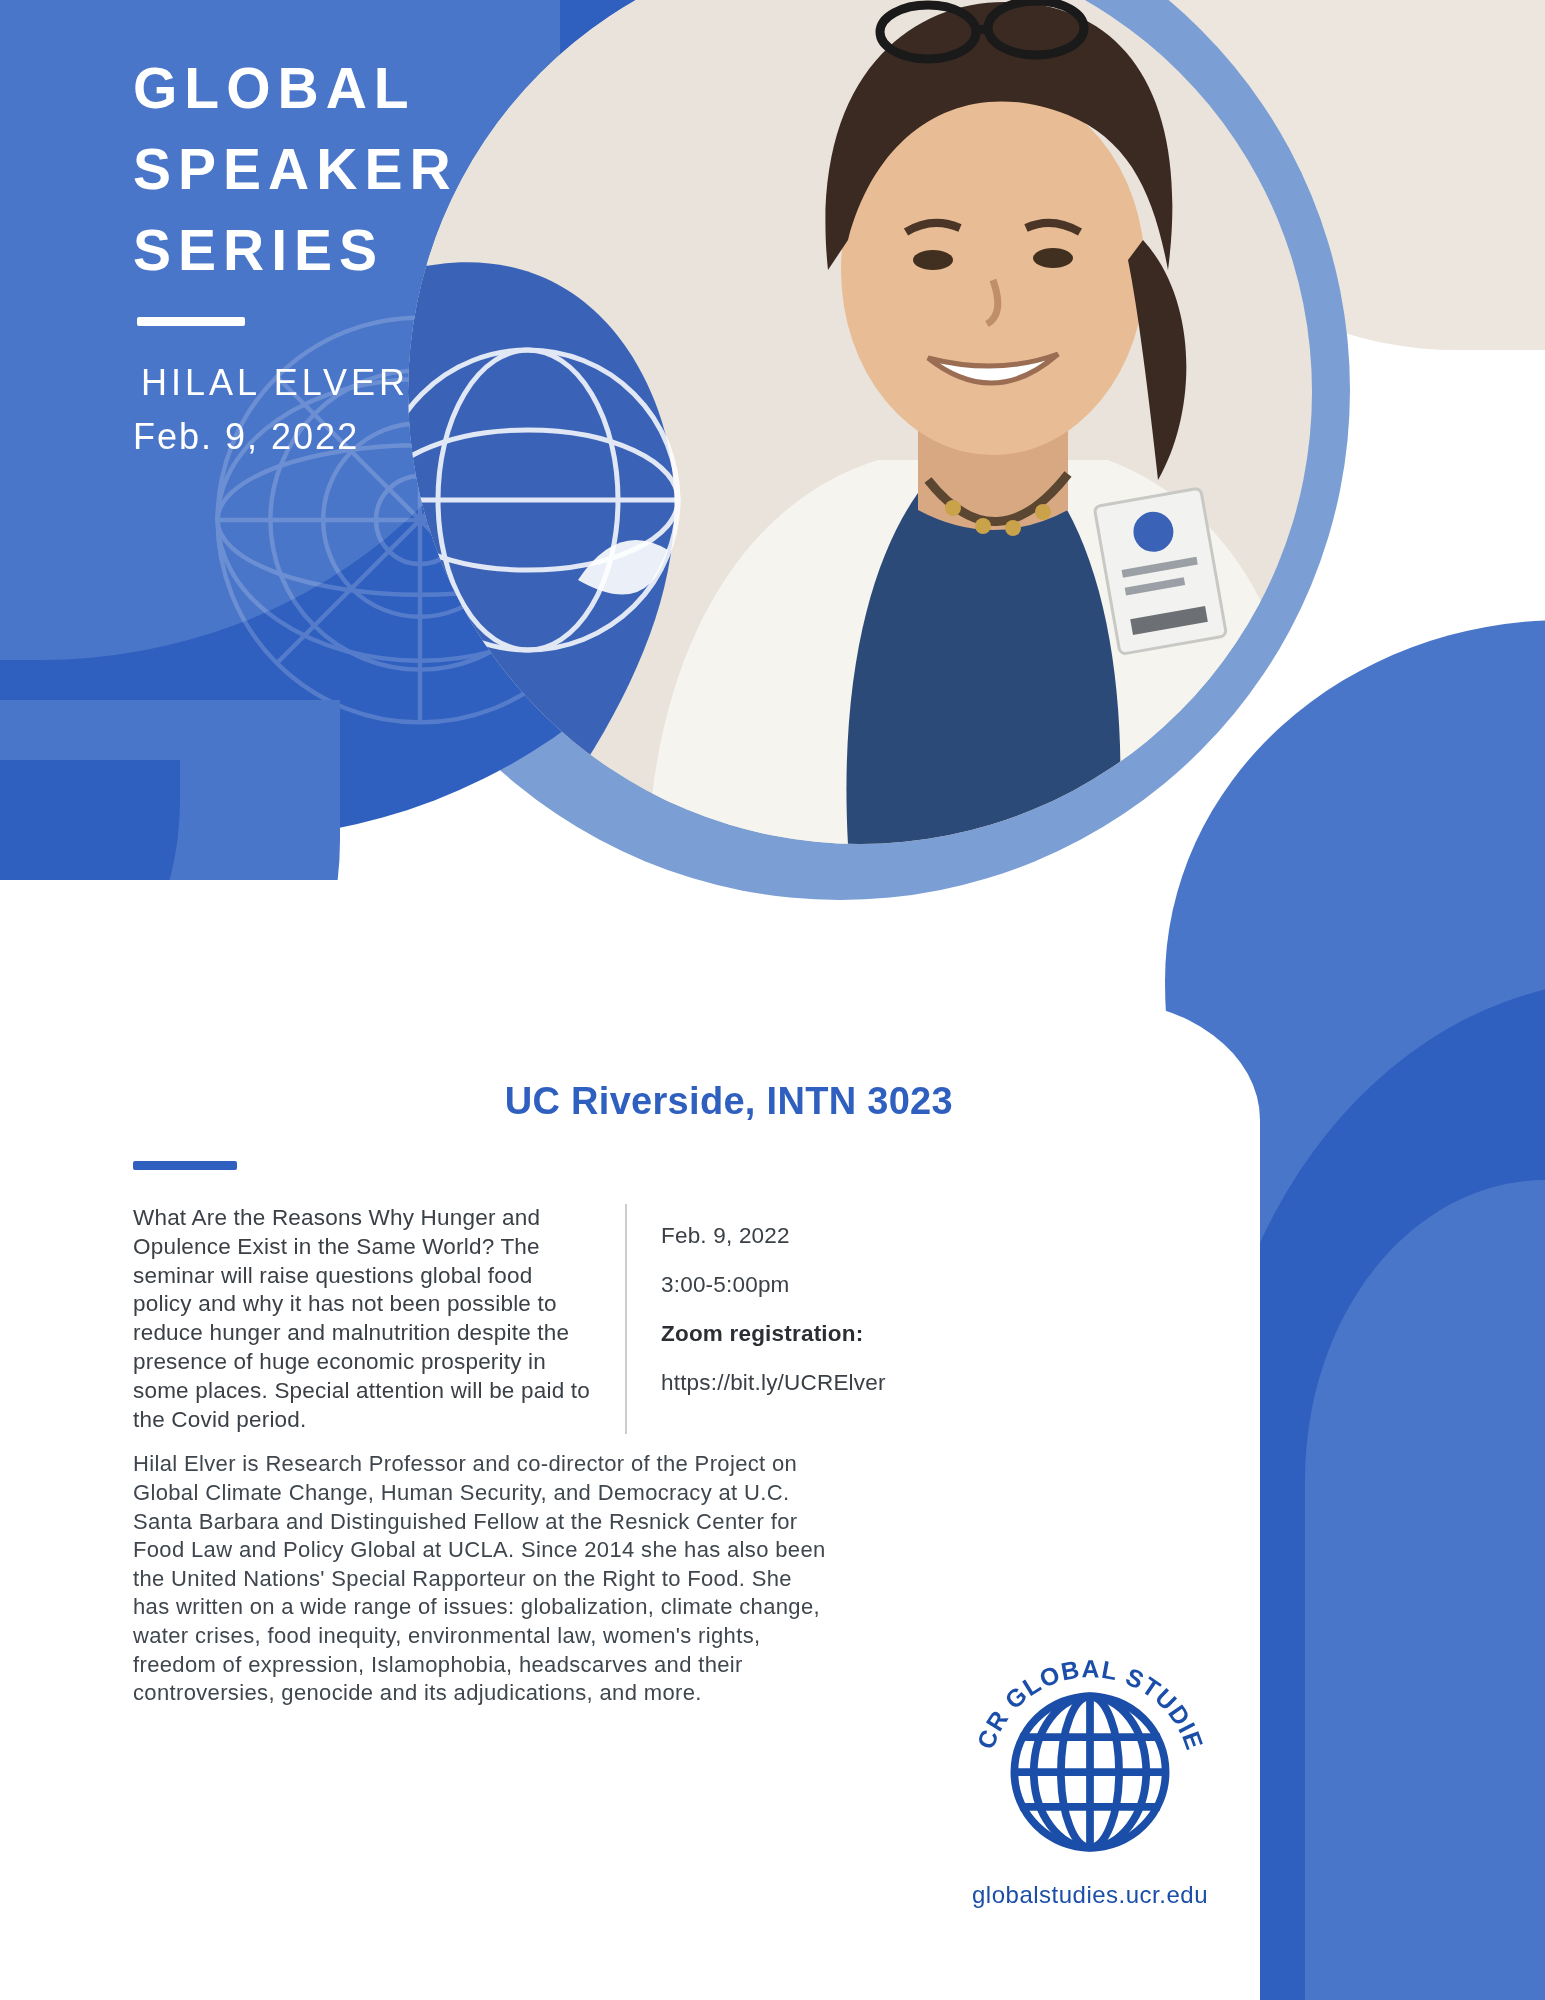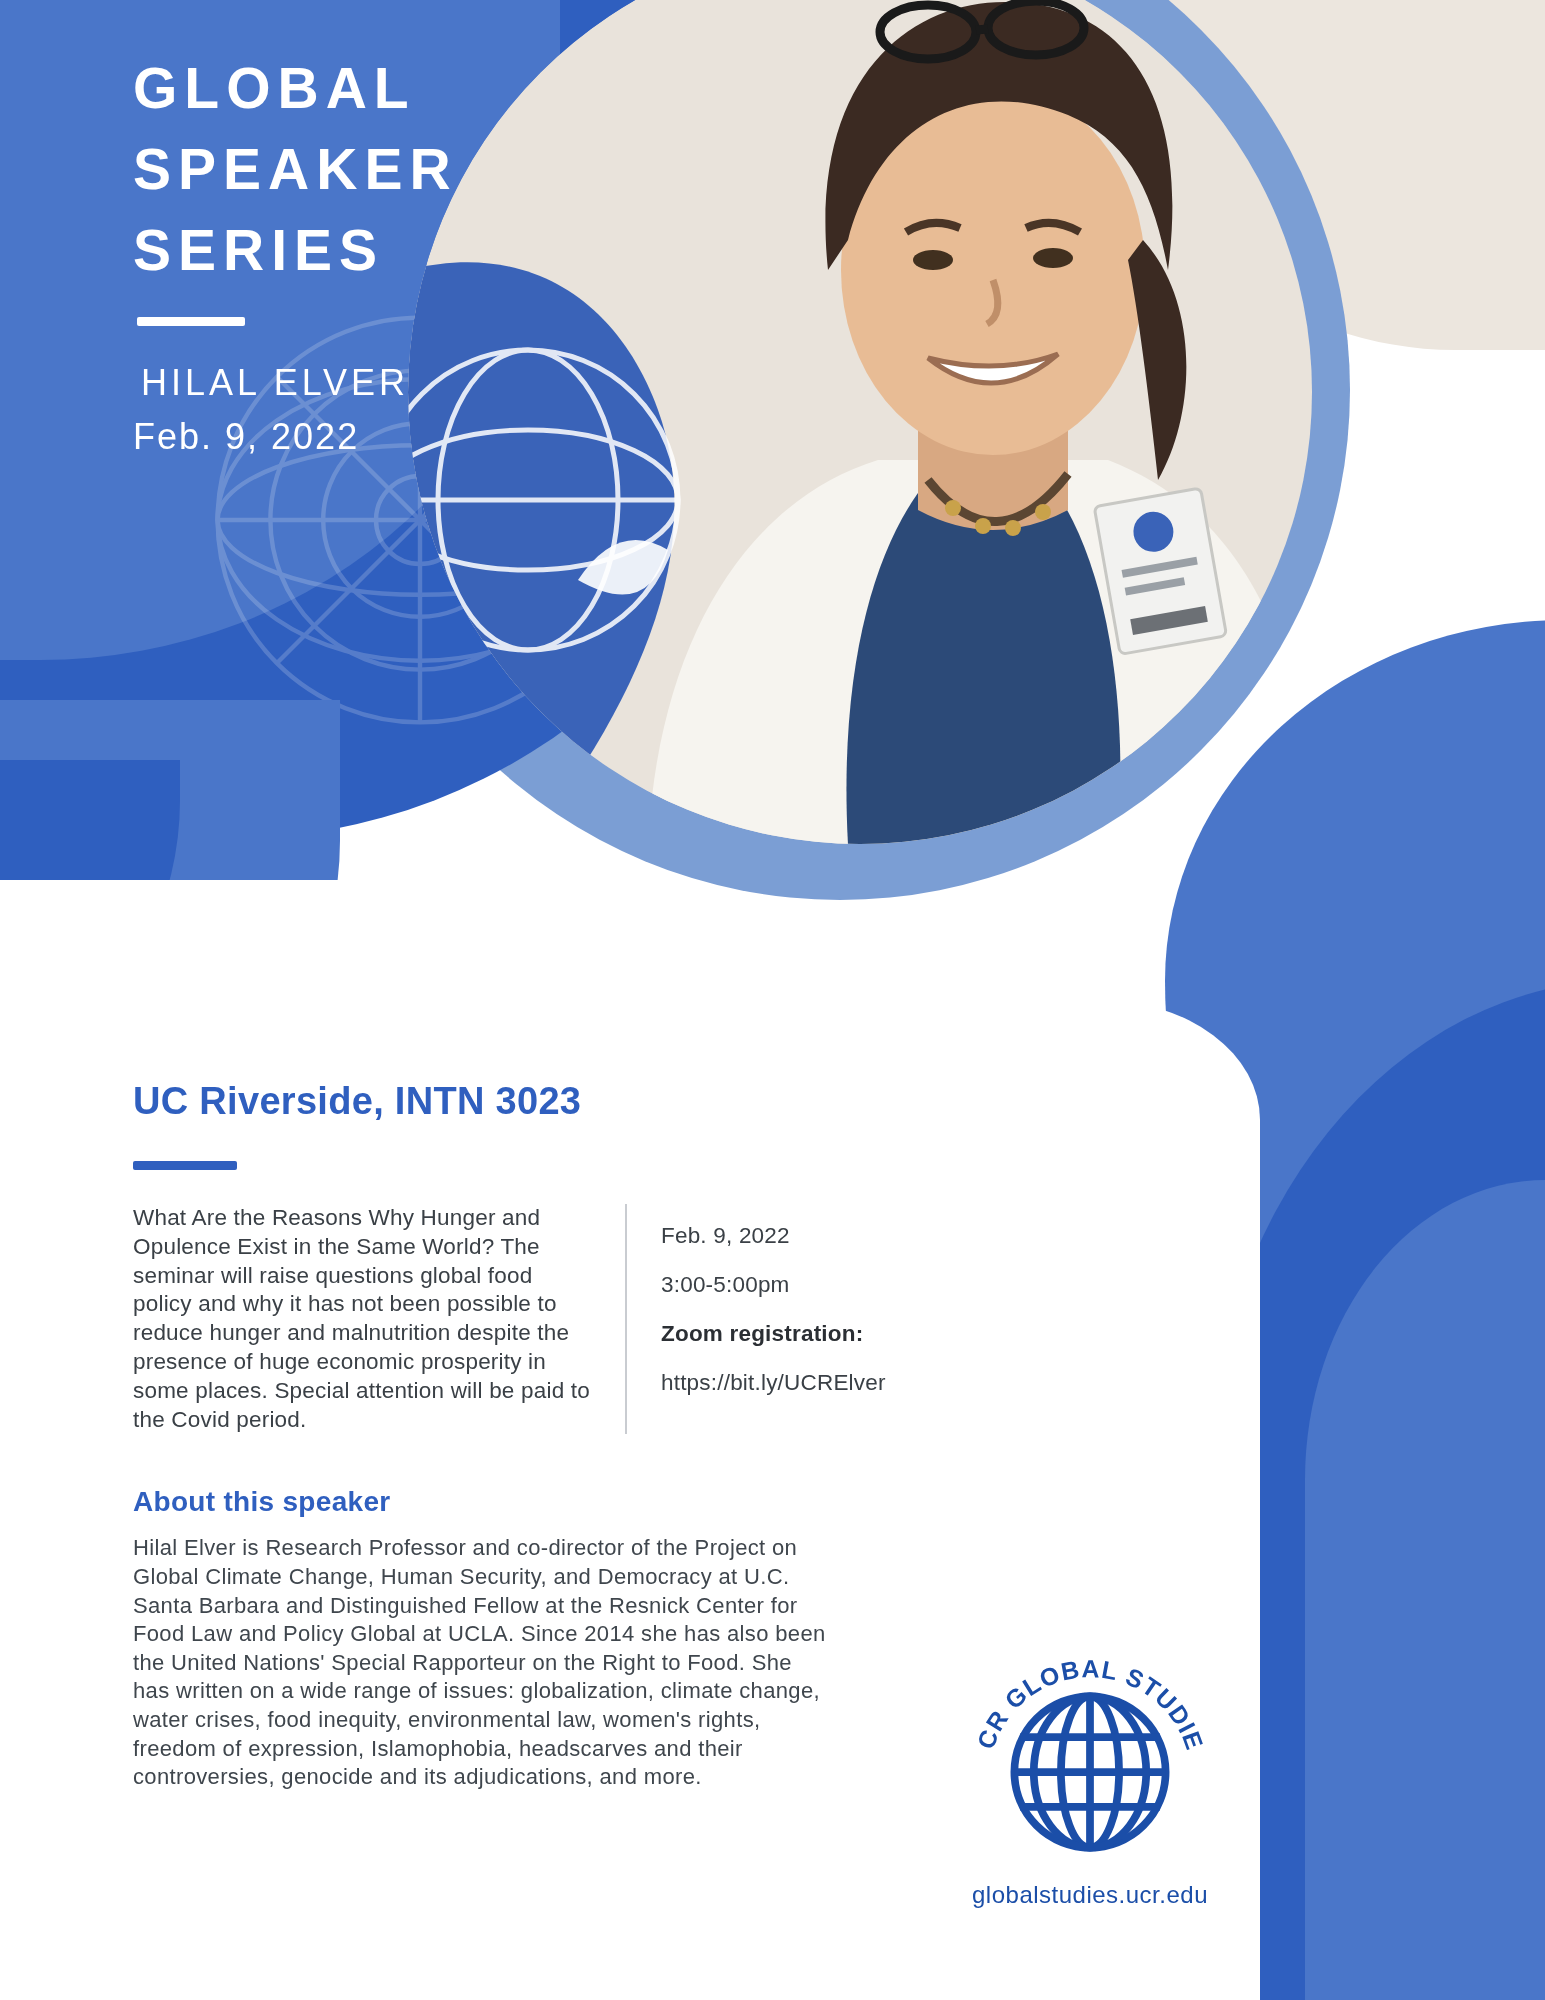--- a/index.html
+++ b/index.html
@@ -170,20 +170,21 @@
     position: absolute;
     left: 133px; top: 1080px;
     width: 820px;
     z-index: 6;
   }
   .section-title {
     font-size: 38px;
     font-weight: bold;
     color: #2f5fbf;
     letter-spacing: 0.3px;
+    text-align: right;
   }
   .section-rule {
     width: 104px; height: 9px;
     background: #2f5fbf;
     margin: 38px 0 34px 0;
     border-radius: 2px;
   }
   .two-col {
     display: flex;
     align-items: center;
@@ -366,21 +367,20 @@
       </div>
       <div class="divider-v"></div>
       <div class="col-right">
         <div class="line">Feb. 9, 2022</div>
         <div class="line">3:00-5:00pm</div>
         <div class="line bold">Zoom registration:</div>
         <div class="line url">https://bit.ly/UCRElver</div>
       </div>
     </div>
 
-    <div class="about-title">About this speaker</div>
     <div class="about-body">Hilal Elver is Research Professor and co-director of the Project on Global Climate Change, Human Security, and Democracy at U.C. Santa Barbara and Distinguished Fellow at the Resnick Center for Food Law and Policy Global at UCLA.  Since 2014 she has also been the United Nations' Special Rapporteur on the Right to Food.  She has written on a wide range of issues: globalization, climate change, water crises, food inequity, environmental law, women's rights, freedom of expression, Islamophobia, headscarves and their controversies, genocide and its adjudications, and more.</div>
   </div>
 
   <div class="logo-wrap">
     <svg class="logo-svg" viewBox="0 0 260 260">
       <defs>
         <path id="arc" d="M 28 148 A 104 104 0 0 1 232 148"></path>
       </defs>
       <text font-family="Liberation Sans, sans-serif" font-size="25.5" font-weight="bold" fill="#1b4ea8" letter-spacing="1.2">
         <textPath href="#arc" startOffset="50%" text-anchor="middle">UCR GLOBAL STUDIES</textPath>

